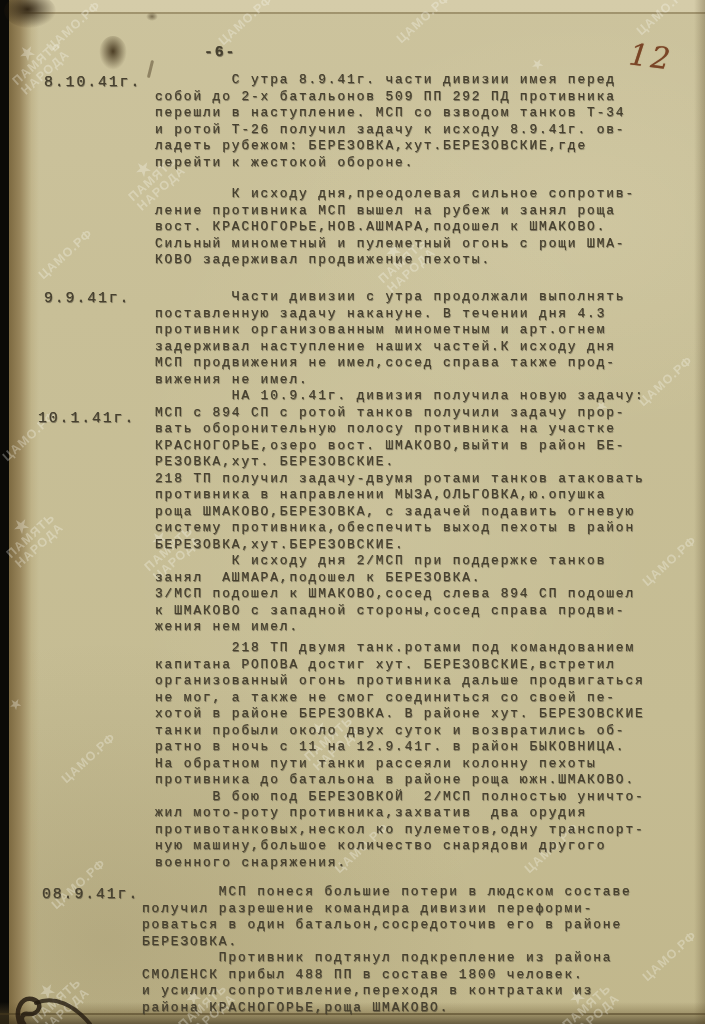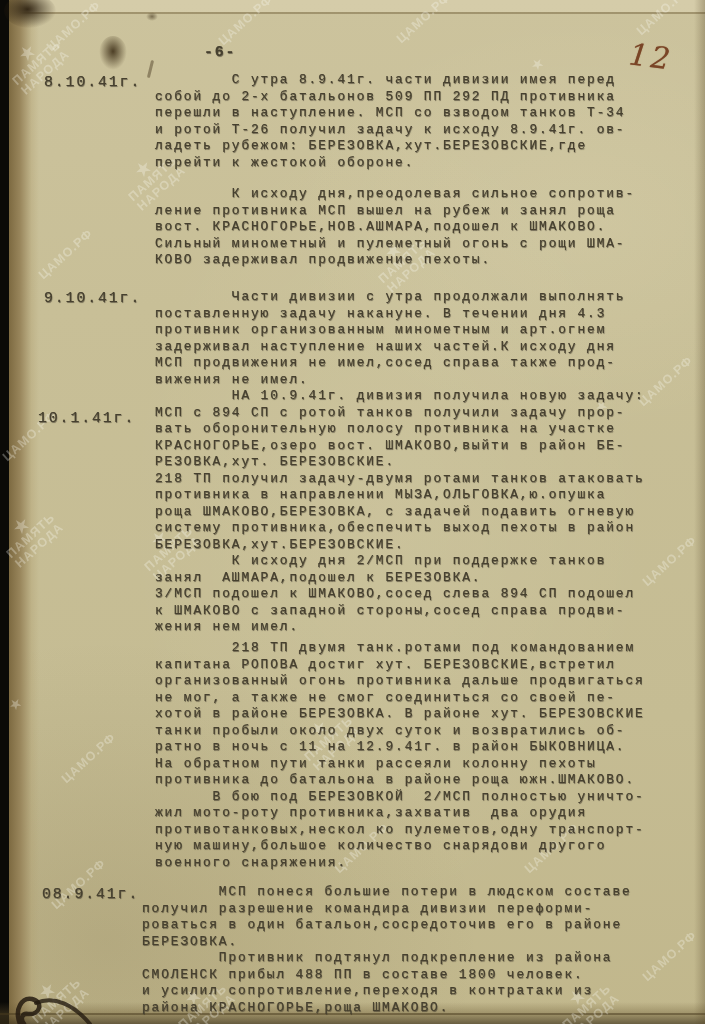--- a/index.html
+++ b/index.html
@@ -105,21 +105,21 @@
 перешли в наступление. МСП со взводом танков Т-34
 и ротой Т-26 получил задачу к исходу 8.9.41г. ов-
 ладеть рубежом: БЕРЕЗОВКА,хут.БЕРЕЗОВСКИЕ,где
 перейти к жестокой обороне.</div>
   <div class="tw" style="left:155px;top:186px">        К исходу дня,преодолевая сильное сопротив-
 ление противника МСП вышел на рубеж и занял роща
 вост. КРАСНОГОРЬЕ,НОВ.АШМАРА,подошел к ШМАКОВО.
 Сильный минометный и пулеметный огонь с рощи ШМА-
 КОВО задерживал продвижение пехоты.</div>
 
-  <div class="tw date" style="left:44px;top:291px">9.10.41г.</div>
+  <div class="tw date" style="left:44px;top:291px">9.9.41г.</div>
   <div class="tw" style="left:155px;top:289px">        Части дивизии с утра продолжали выполнять
 поставленную задачу накануне. В течении дня 4.3
 противник организованным минометным и арт.огнем
 задерживал наступление наших частей.К исходу дня
 МСП продвижения не имел,сосед справа также прод-
 вижения не имел.</div>
 
   <div class="tw date" style="left:38px;top:411px">10.1.41г.</div>
   <div class="tw" style="left:155px;top:388px">        НА 10.9.41г. дивизия получила новую задачу:
 МСП с 894 СП с ротой танков получили задачу прор-

